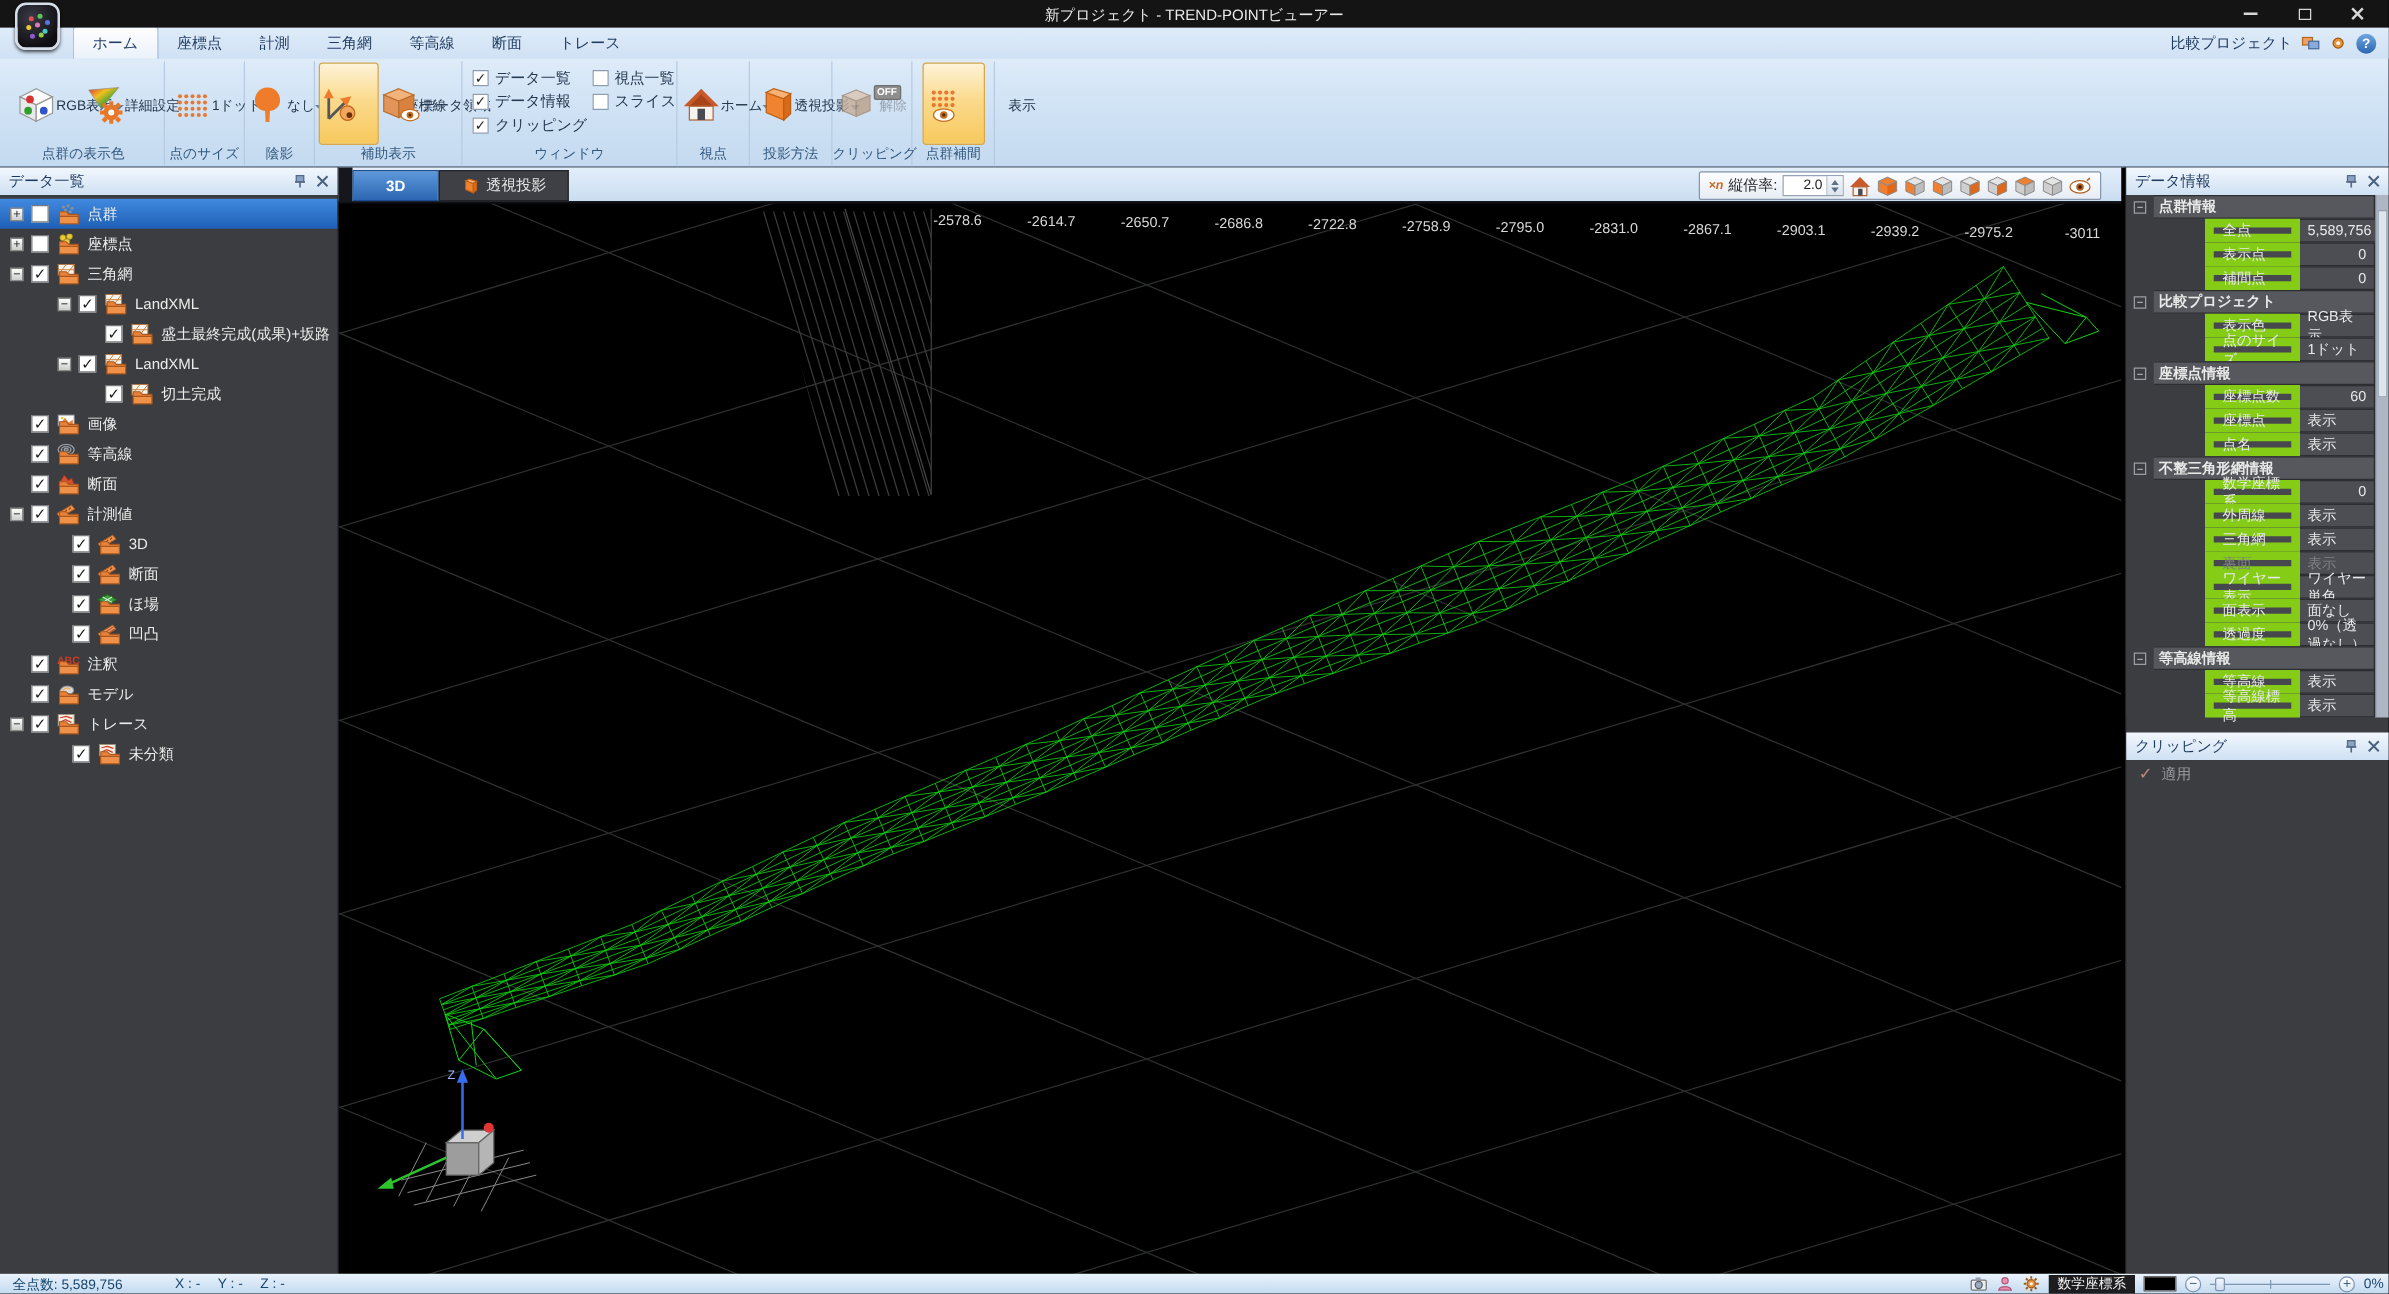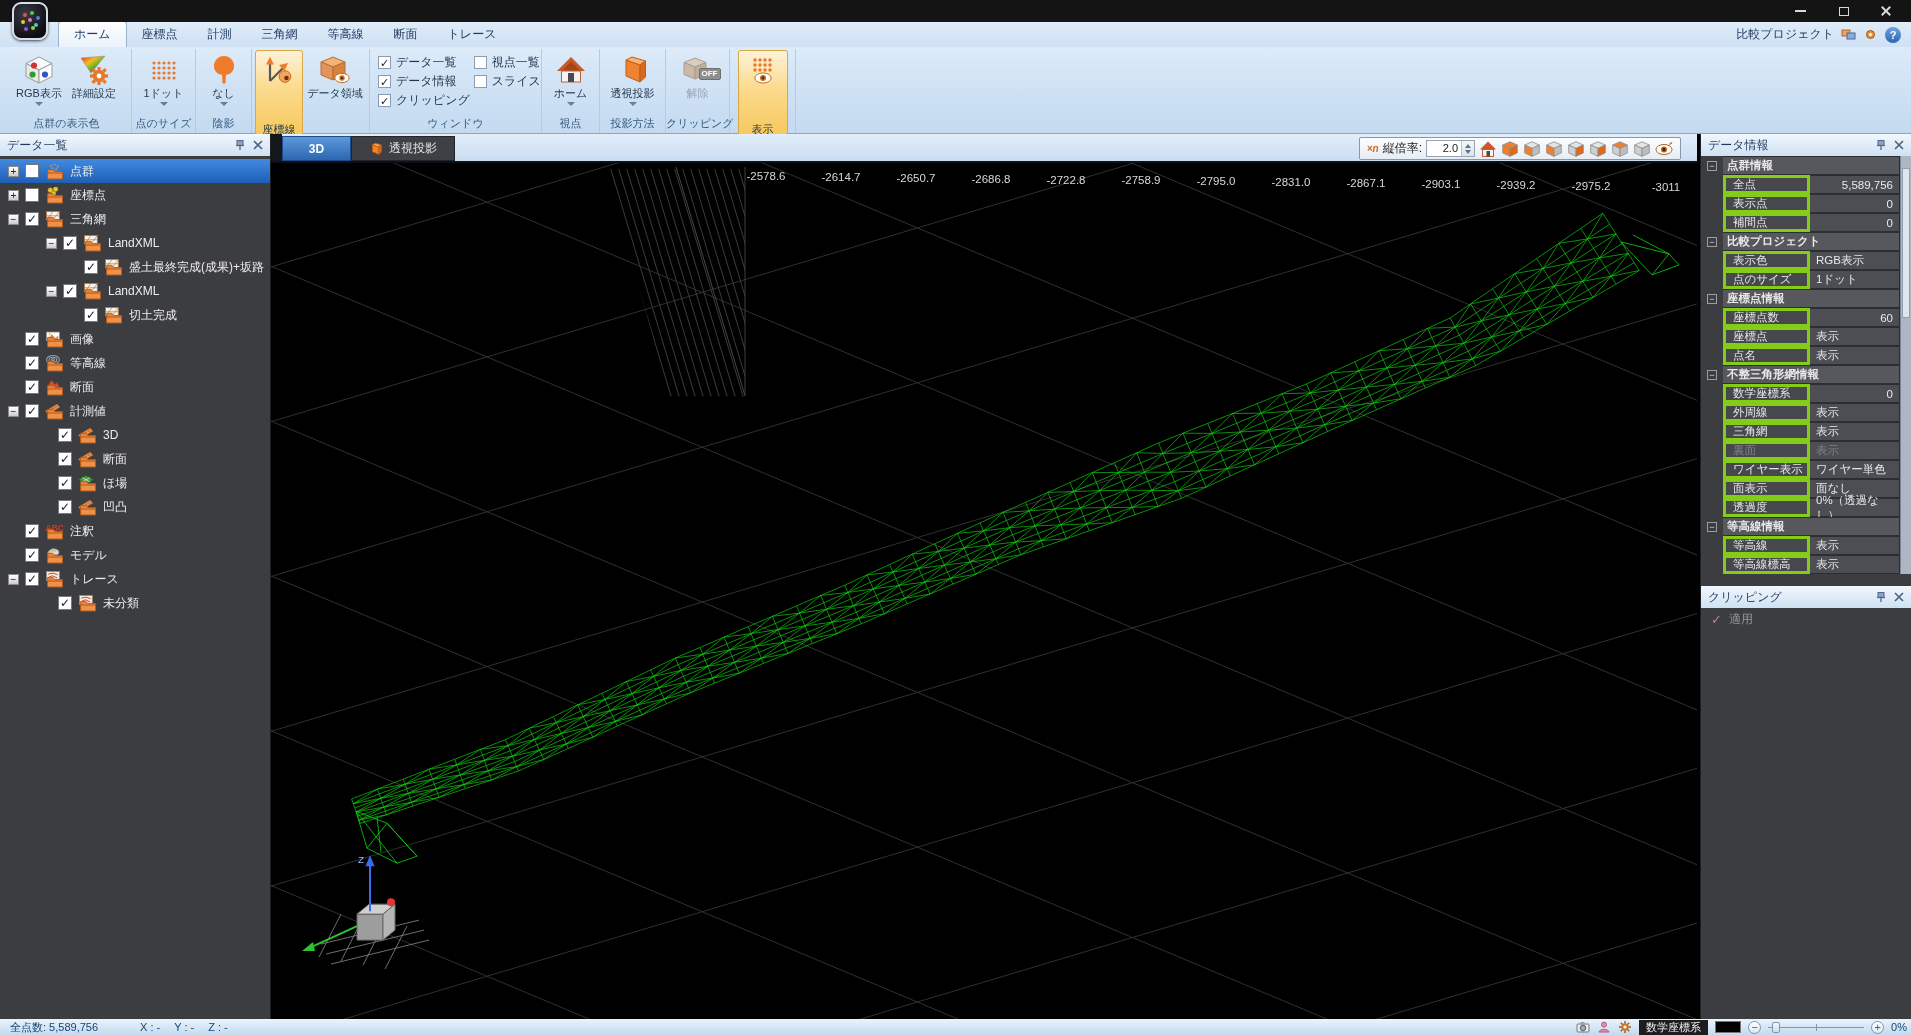--- a/index.html
+++ b/index.html
@@ -33,21 +33,21 @@
   .rtab.active { background:linear-gradient(#fefefe,#eaf2fb); border:1px solid #9ab4d0; border-bottom:none;
     border-radius:3px 3px 0 0; }
   .compare { position:absolute; right:10px; top:4px; display:flex; align-items:center; gap:7px; font-size:12px; color:#1e3a5f; }
   .compare .mini-ic svg { width:15px; height:15px; display:block; }
   .help-circle { width:16px; height:16px; border-radius:50%; background:linear-gradient(#6fa6e0,#2b66b2);
     color:#fff; font-size:11px; font-weight:bold; text-align:center; line-height:16px; }
 
   .ribbon-body { position:absolute; left:0; top:25px; right:0; bottom:0; display:flex; padding:2px 0 0 2px; }
   .rgroup { position:relative; display:flex; flex-direction:column; border-right:1px solid #b6cbe1; }
   .rbtns { flex:1; display:flex; justify-content:center; gap:1px; padding-top:1px; }
-  .rbtn { position:relative; width:54px; display:flex; flex-direction:column; align-items:center; padding-top:2px;
+  .rbtn { position:relative; width:54px; display:flex; flex-direction:row; align-items:center; padding-top:2px;
     font-size:11px; color:#24384f; border:1px solid transparent; border-radius:3px; }
   .rbtn .ricon { height:33px; display:flex; align-items:center; }
   .rbtn .ricon svg { width:32px; height:32px; display:block; }
   .rbtn .rlabel { margin-top:1px; line-height:12px; text-align:center; white-space:nowrap; }
   .drop { width:0; height:0; border-left:4px solid transparent; border-right:4px solid transparent;
     border-top:4px solid #61809f; margin-top:3px; }
   .rbtn.active { background:linear-gradient(#fef3d8,#fbda8d 45%,#f7c95d); border:1px solid #d8a848;gap:36px; }
   .rbtn.disabled { color:#98a4b0; }
   .rbtn .badge { position:absolute; left:27px; top:17px; background:#8e8e8e; border:1px solid #6f6f6f; color:#fff;
     font-size:8px; font-weight:bold; padding:0 2px; border-radius:2px; line-height:10px; }
@@ -105,22 +105,22 @@
   
   .right-panel { position:absolute; left:1700px; width:211px; top:134px; bottom:16px; background:#3c3d41;
     border-left:1px solid #1e2025; }
   .pgrid { position:absolute; left:0; right:11px; top:22px; }
   .prow { display:flex; height:19px; font-size:11.5px; color:#e9e9e9; }
   .pgut { width:22px; flex:none; display:flex; align-items:center; justify-content:center; background:#3c3d41; }
   .pexp { width:10px; height:10px; background:#3c3d41; border:1px solid #9a9da3; color:#d8d8d8; font-size:9px;
     line-height:8px; text-align:center; }
   .psec { flex:1; background:#57585d; border:1px solid #2d2e32; border-left:none; font-weight:bold;
     display:flex; align-items:center; padding-left:4px; }
-  .plab { width:87px; flex:none; background:#47484d; border:3px solid #84cc16; display:flex; align-items:center;
-    padding-left:7px; }
+  .plab { width:76px; flex:none; background:#47484d; border:7px solid #84cc16; display:flex; align-items:center;
+    padding-left:7px;margin-left:41px; }
   .pval { flex:1; background:#4d4e54; border:1px solid #2d2e32; border-left:none; display:flex; align-items:center;
     padding:0 6px; }
   .pval.num { justify-content:flex-end;text-align:center; }
   .prow.disabled .plab, .prow.disabled .pval { color:#7e8087; }
   .pscroll { position:absolute; right:0; top:22px; width:11px; height:418px; background:#adb6c2;
     border-left:1px solid #7e8894; }
   .pscroll .thumb { position:absolute; left:1px; right:1px; top:12px; height:150px; background:#dfe5ec;
     border:1px solid #93a0af; }
   .clip-header { position:absolute; left:0; right:0; top:452px; }
   .clip-apply { position:absolute; left:0; right:0; top:474px; height:22px; display:flex; align-items:center;
@@ -141,20 +141,21 @@
   .slider { position:relative; width:96px; height:13px; }
   .slider .track { position:absolute; left:0; right:0; top:6px; height:1px; background:#7d97b5; }
   .slider .tick { position:absolute; left:48px; top:3px; width:1px; height:7px; background:#7d97b5; }
   .slider .thumb { position:absolute; left:4px; top:1px; width:8px; height:11px; background:linear-gradient(#f4f8fc,#cfdded);
     border:1px solid #7d97b5; border-radius:2px; }
 </style>
 </head>
 <body>
 
 <div class="titlebar">
+  <div class="title">新プロジェクト - TREND-POINTビューアー</div>
   <div class="win-btn min">
       <span class="g-min"></span>
     </div>
   <div class="win-btn max">
       <span class="g-max"></span>
     </div>
   <div class="win-btn close">
       <span class="g-close"></span>
     </div>
 </div>

